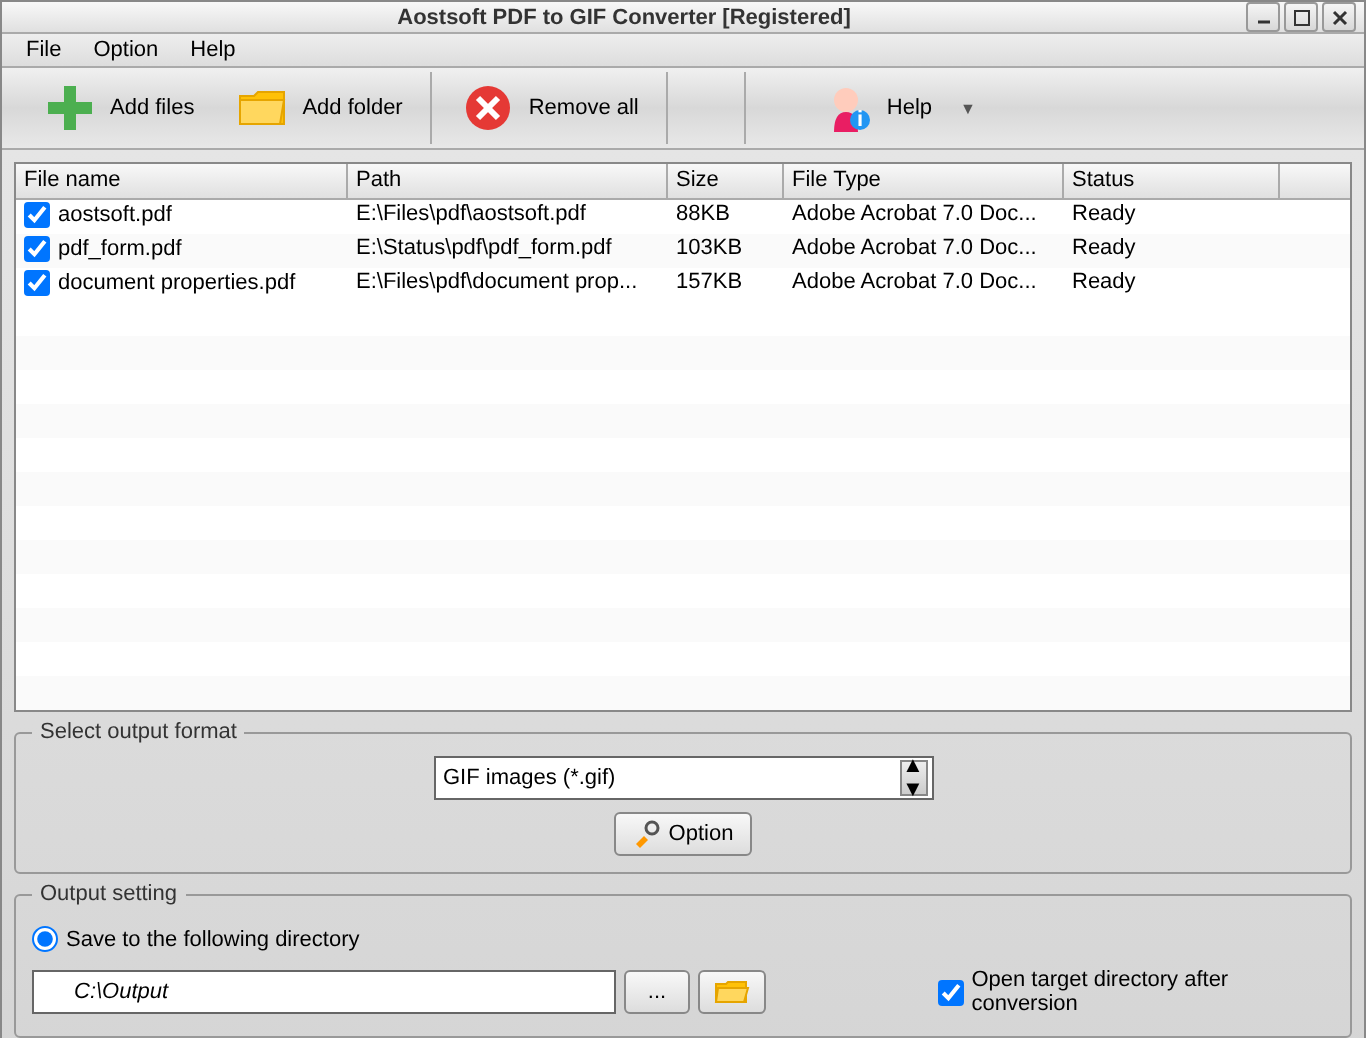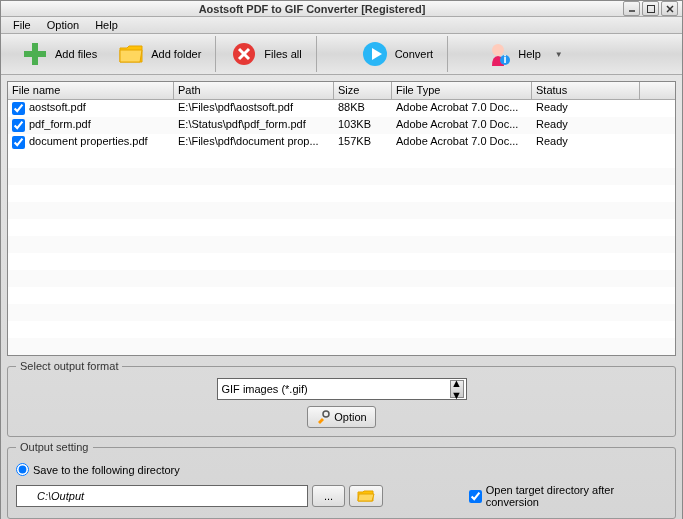--- a/index.html
+++ b/index.html
@@ -96,33 +96,24 @@
     </div>
     <div class="tool-sep"></div>
     <div class="tool-btn">
       <span class="tool-icon">
         <svg width="28" height="28">
             <circle cx="14" cy="14" r="11" fill="#e53935"></circle>
             <line x1="9" y1="9" x2="19" y2="19" stroke="#fff" stroke-width="3"></line>
             <line x1="19" y1="9" x2="9" y2="19" stroke="#fff" stroke-width="3"></line>
           </svg>
       </span>
-      <span>Files all</span>
+      <span>Remove all</span>
     </div>
     <div class="tool-sep"></div>
     <div style="width:30px"></div>
-    <div class="tool-btn">
-      <span class="tool-icon">
-        <svg width="28" height="28">
-            <circle cx="14" cy="14" r="12" fill="#29b6f6"></circle>
-            <polygon points="11,8 21,14 11,20" fill="#fff"></polygon>
-          </svg>
-      </span>
-      <span>Convert</span>
-    </div>
     <div class="tool-sep"></div>
     <div style="width:22px"></div>
     <div class="tool-btn">
       <span class="tool-icon">
         <svg width="28" height="28">
             <circle cx="14" cy="10" r="6" fill="#ffccbc"></circle>
             <path d="M8 26 Q8 16 14 16 Q20 16 20 26 Z" fill="#e91e63"></path>
             <circle cx="21" cy="20" r="5" fill="#2196f3"></circle>
             <text x="21" y="23" font-size="8" fill="#fff" text-anchor="middle" font-weight="bold">i</text>
           </svg>

